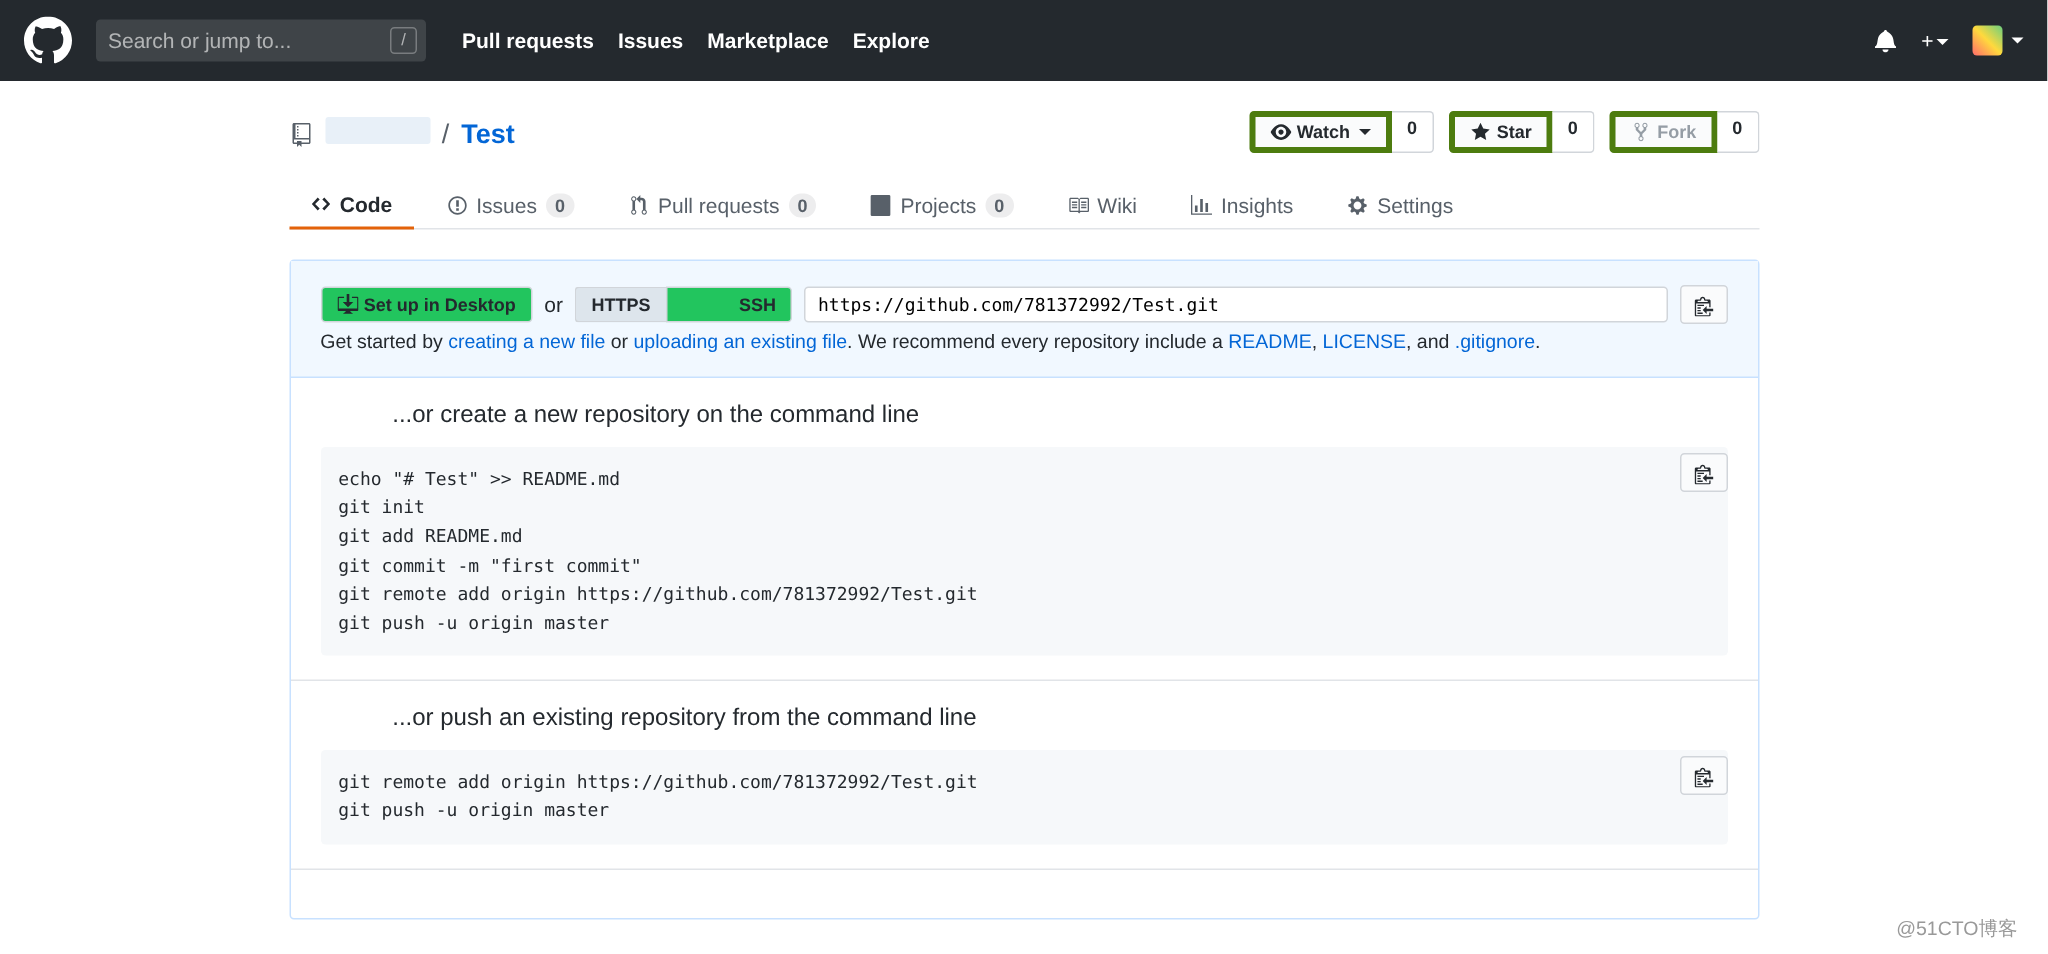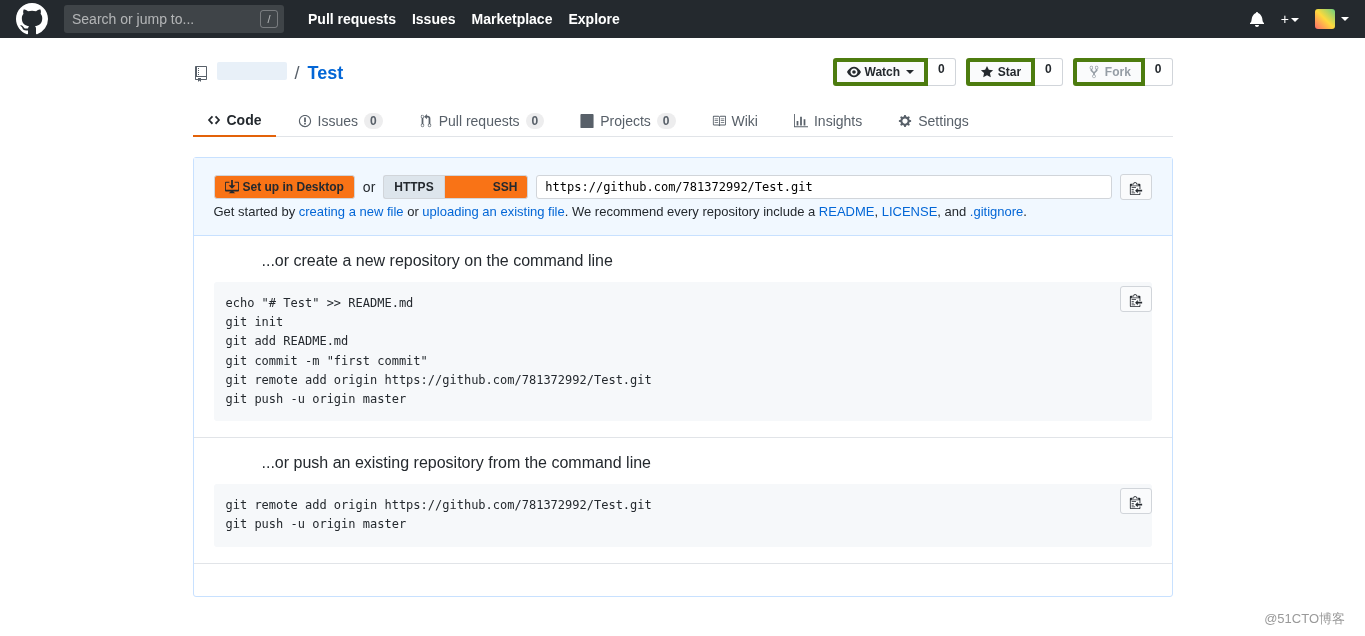--- a/index.html
+++ b/index.html
@@ -1,18 +1,18 @@
 <!DOCTYPE html>
 <html><head>
   <meta charset="utf-8">
   <style>
     * { margin: 0; padding: 0; box-sizing: border-box; }
     body { font-family: -apple-system, BlinkMacSystemFont, "Segoe UI", Helvetica, Arial, sans-serif; font-size: 14px; color: #24292e; background: #fff; }
     
-    .header { background: #24292e; height: 38px; display: flex; align-items: center; padding: 0 16px; color: rgba(255,255,255,0.7); }
+    .header { background: #24292e; height: 54px; display: flex; align-items: center; padding: 0 16px; color: rgba(255,255,255,0.7); }
     .logo-icon { color: #fff; margin-right: 16px; }
     .search-box { background: #3f4448; border-radius: 3px; width: 220px; height: 28px; display: flex; align-items: center; padding: 0 8px; color: rgba(255,255,255,0.6); font-size: 14px; position: relative; }
     .search-slash { position: absolute; right: 6px; border: 1px solid rgba(255,255,255,0.3); border-radius: 3px; width: 18px; height: 18px; display: flex; align-items: center; justify-content: center; font-size: 11px; }
     .nav-links { display: flex; gap: 16px; margin-left: 24px; }
     .nav-links span { color: #fff; font-weight: 600; cursor: pointer; }
     .header-right { margin-left: auto; display: flex; align-items: center; gap: 16px; color: #fff; }
     .avatar-square { width: 20px; height: 20px; background: linear-gradient(45deg, #ff6b6b, #ffd93d, #6bcf7f); border-radius: 3px; }
     
     .main { max-width: 980px; margin: 0 auto; padding: 16px 0; }
     .repo-head { padding: 8px 0 0 0; }
@@ -27,21 +27,21 @@
     
     .tabs { border-bottom: 1px solid #e1e4e8; margin-top: 20px; display: flex; gap: 8px; }
     .tab { padding: 7px 14px; color: #586069; cursor: pointer; display: flex; align-items: center; gap: 6px; font-size: 14px; }
     .tab.active { border-bottom: 2px solid #e36209; color: #24292e; font-weight: 600; margin-bottom: -1px; }
     .tab-count { background: rgba(27,31,35,0.08); border-radius: 20px; padding: 1px 6px; font-size: 12px; font-weight: 600; }
     
     .setup-box { border: 1px solid #c8e1ff; border-radius: 3px; margin-top: 20px; }
     .setup-header { background: #f1f8ff; padding: 16px 20px; border-bottom: 1px solid #c8e1ff; }
     .setup-header h3 { font-size: 20px; font-weight: 400; margin-bottom: 12px; }
     .clone-row { display: flex; align-items: center; gap: 8px; }
-    .btn { border: 1px solid #d1d5da; background: #f97316; padding: 4px 10px; font-size: 12px; font-weight: 600; border-radius: 3px; cursor: pointer; display: flex; align-items: center; gap: 4px; }
+    .btn { border: 1px solid #d1d5da; background: #22c55e; padding: 4px 10px; font-size: 12px; font-weight: 600; border-radius: 3px; cursor: pointer; display: flex; align-items: center; gap: 4px; }
     .btn-group { display: flex; }
     .btn-group .btn { border-radius: 0; border-right: none; }
     .btn-group .btn:first-child { border-radius: 3px 0 0 3px; }
     .btn-group .btn:last-child { border-radius: 0 3px 3px 0; border-right: 1px solid #d1d5da; padding-left: 48px; }
     .btn.selected { background: #dde5ec; }
     .url-input { flex: 1; border: 1px solid #d1d5da; padding: 4px 8px; font-family: SFMono-Regular, Consolas, monospace; font-size: 12px; border-radius: 3px; }
     .copy-btn { border: 1px solid #d1d5da; background: #fafbfc; padding: 4px 8px; border-radius: 3px; cursor: pointer; }
     .help-text { font-size: 13px; margin-top: 4px; color: #24292e; }
     .help-text a { color: #0366d6; text-decoration: none; }
     

